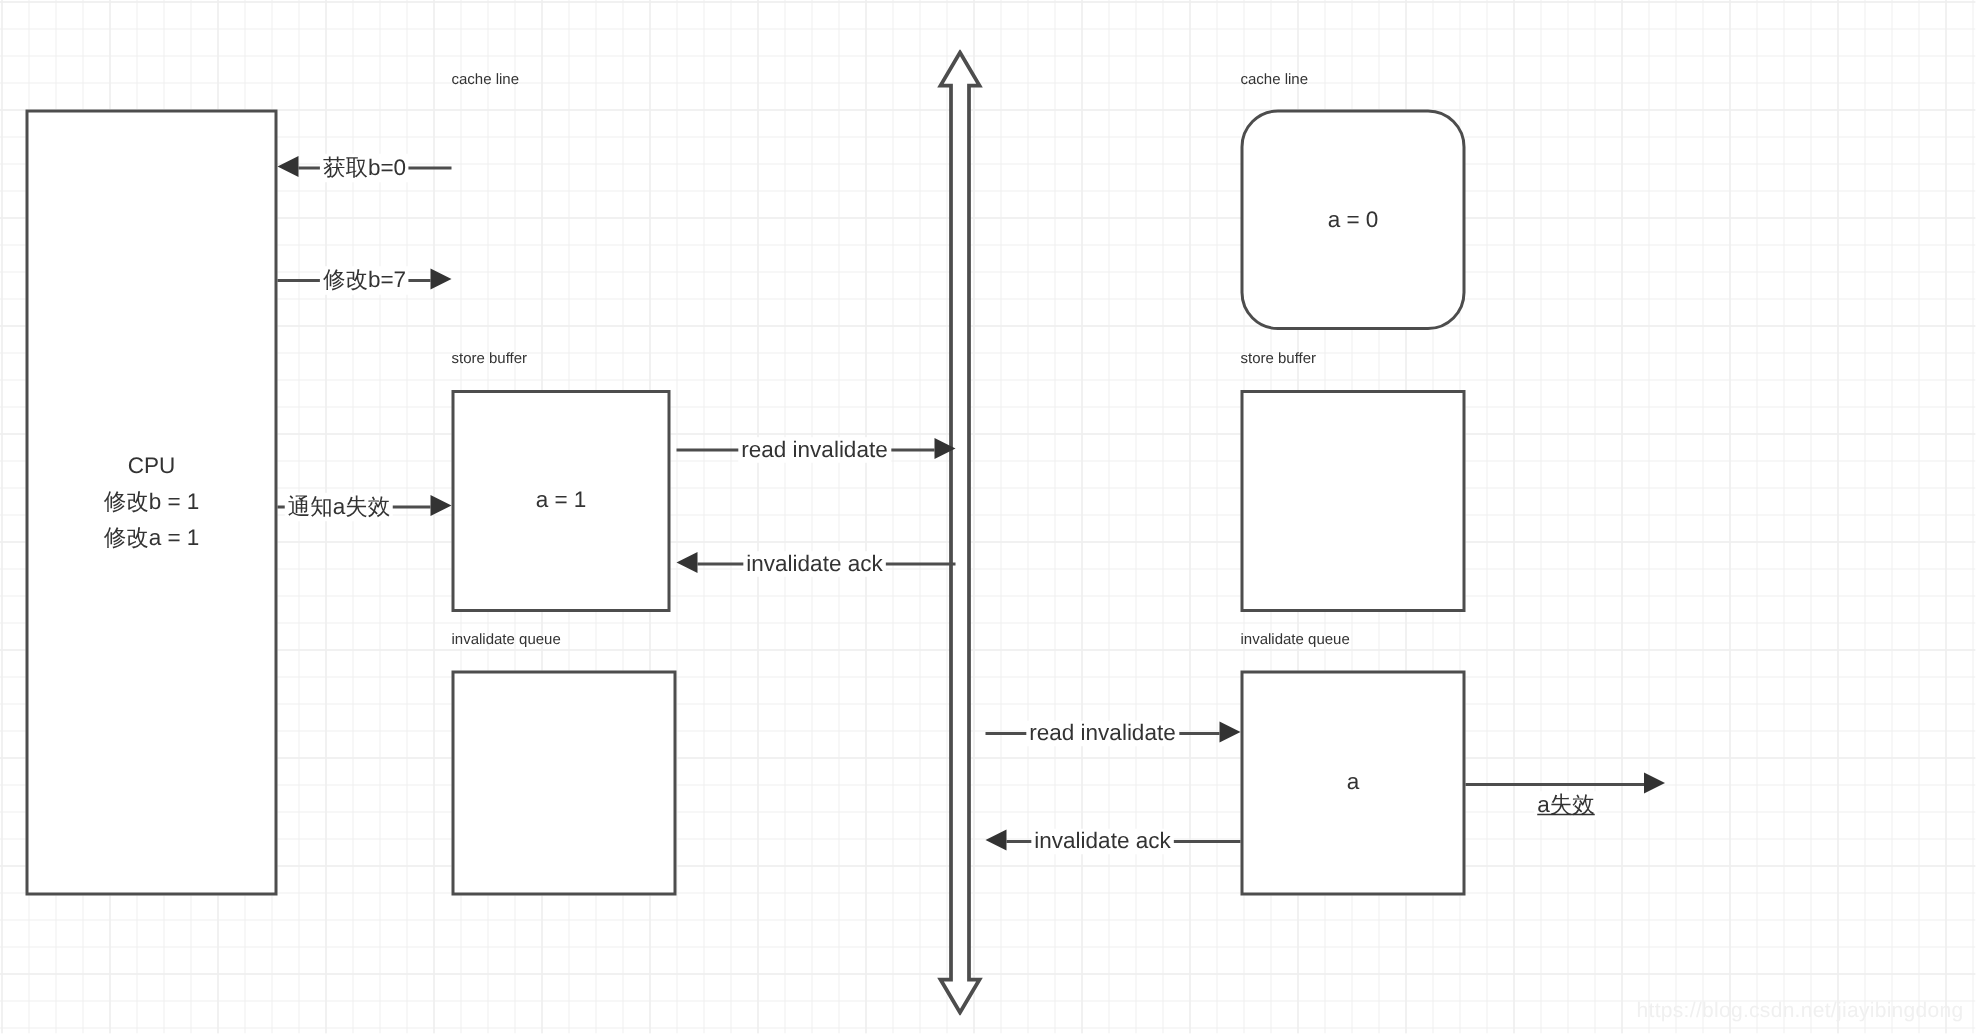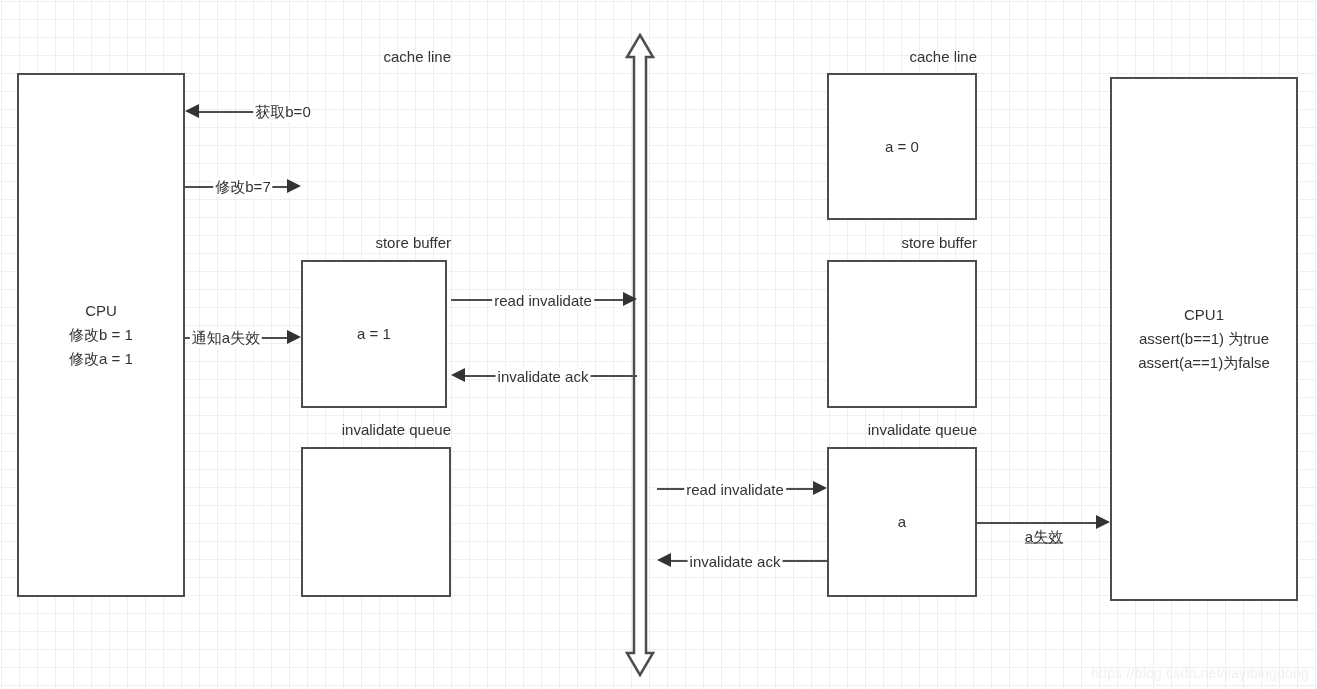--- a/index.html
+++ b/index.html
@@ -36,23 +36,23 @@
   }
   .box .box-text {
     font-size: 15px;
     line-height: 24px;
     color: #333333;
     white-space: pre-line;
   }
 
   .caption {
     position: absolute;
-    font-size: 15px;
+    font-size: 10px;
     color: #333333;
-    text-align: right;
+    text-align: left;
     white-space: nowrap;
   }
 
   
   .bus {
     position: absolute;
     left: 624px;
     top: 33px;
     width: 32px;
     height: 644px;
@@ -114,49 +114,44 @@
   <div class="box" style="left:301px; top:260px; width:146px; height:148px;">
     <div class="box-text">a = 1</div>
   </div>
 
   <div class="caption" style="left:301px; top:421px; width:150px;">invalidate queue</div>
   <div class="box" style="left:301px; top:447px; width:150px; height:150px;">
     <div class="box-text"></div>
   </div>
 
   <div class="caption" style="left:827px; top:48px; width:150px;">cache line</div>
-  <div class="box" style="left:827px; top:73px; width:150px; height:147px;">
+  <div class="box" style="left:827px; top:73px; width:150px; height:147px;border-radius:25px;">
     <div class="box-text">a = 0</div>
   </div>
 
   <div class="caption" style="left:827px; top:234px; width:150px;">store buffer</div>
   <div class="box" style="left:827px; top:260px; width:150px; height:148px;">
     <div class="box-text"></div>
   </div>
 
   <div class="caption" style="left:827px; top:421px; width:150px;">invalidate queue</div>
   <div class="box" style="left:827px; top:447px; width:150px; height:150px;">
     <div class="box-text">a</div>
   </div>
 
-  <div class="box" style="left:1110px; top:77px; width:188px; height:524px;">
-    <div class="box-text">CPU1
-assert(b==1) 为true
-assert(a==1)为false</div>
-  </div>
 
   <div class="bus">
     <svg width="32" height="644" viewBox="0 0 32 644" xmlns="http://www.w3.org/2000/svg">
       <path d="M16 2 L29 24 L22 24 L22 620 L29 620 L16 642 L3 620 L10 620 L10 24 L3 24 Z" fill="#ffffff" stroke="#4d4d4d" stroke-width="2.5" stroke-linejoin="miter"></path>
     </svg>
   </div>
 
   <div class="hline" style="left:199px; top:111px; width:102px;"></div>
   <div class="arrowhead left" style="left:185px; top:104px;"></div>
-  <div class="edge-label" style="left:243px; top:112px;margin-left:40px;">获取b=0</div>
+  <div class="edge-label" style="left:243px; top:112px;">获取b=0</div>
 
   <div class="hline" style="left:185px; top:186px; width:102px;"></div>
   <div class="arrowhead right" style="left:287px; top:179px;"></div>
   <div class="edge-label" style="left:243px; top:187px;">修改b=7</div>
 
   <div class="hline" style="left:185px; top:337px; width:102px;"></div>
   <div class="arrowhead right" style="left:287px; top:330px;"></div>
   <div class="edge-label" style="left:226px; top:338px;">通知a失效</div>
 
   <div class="hline" style="left:451px; top:299px; width:172px;"></div>

